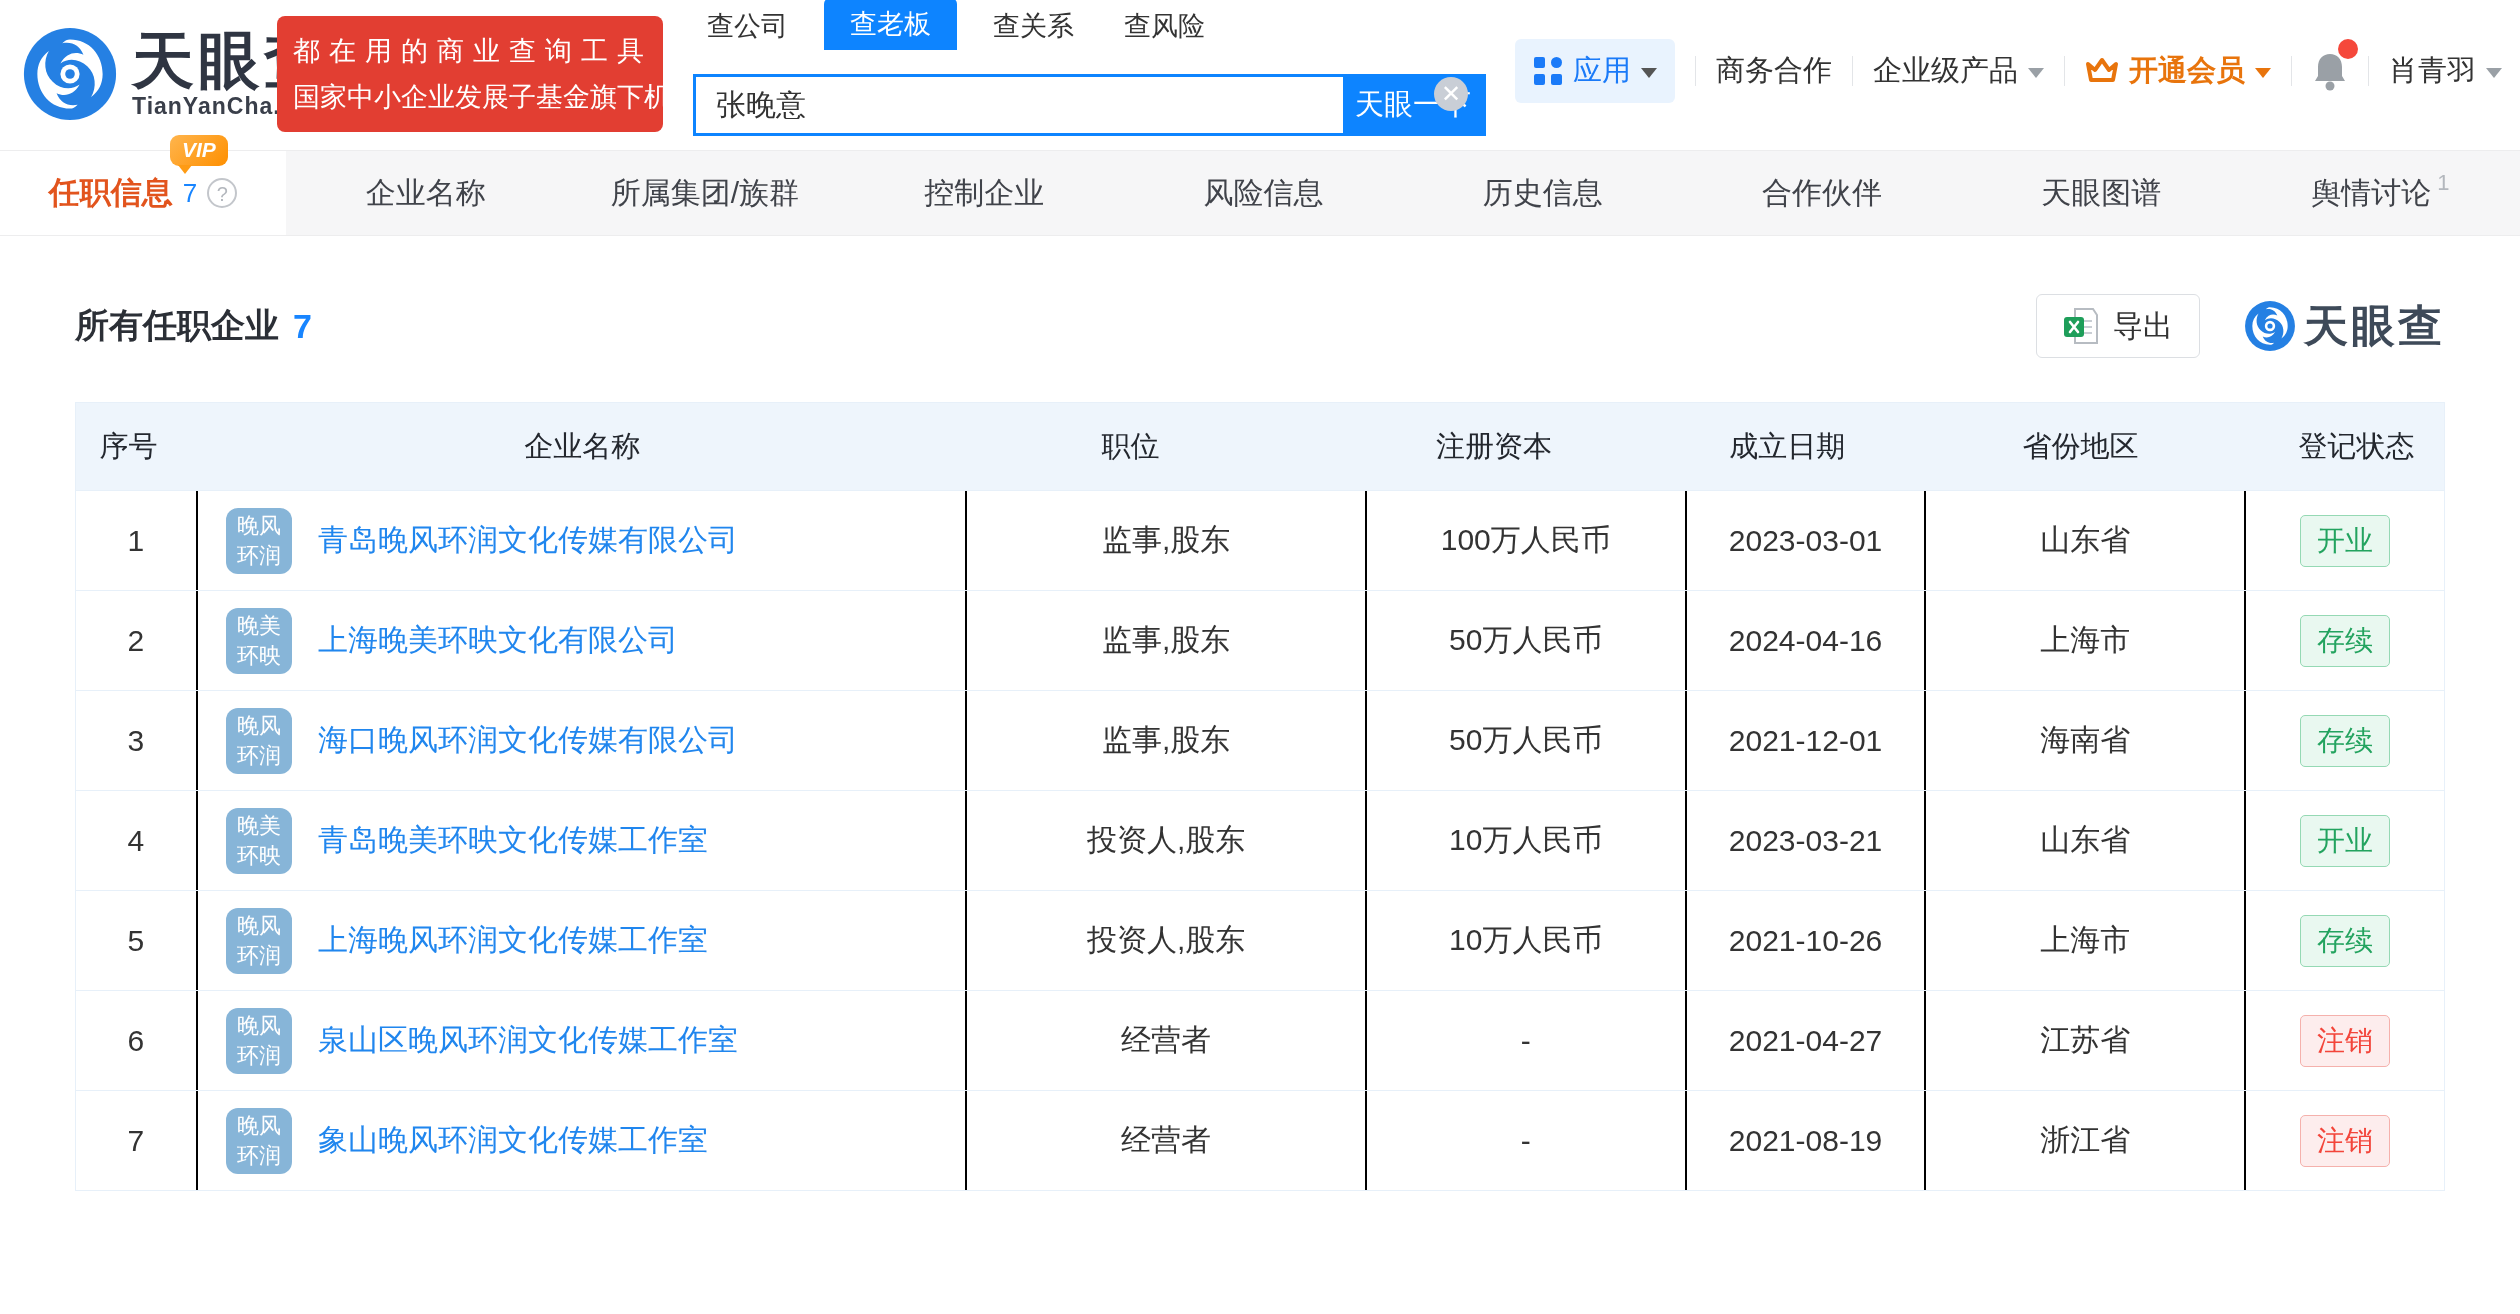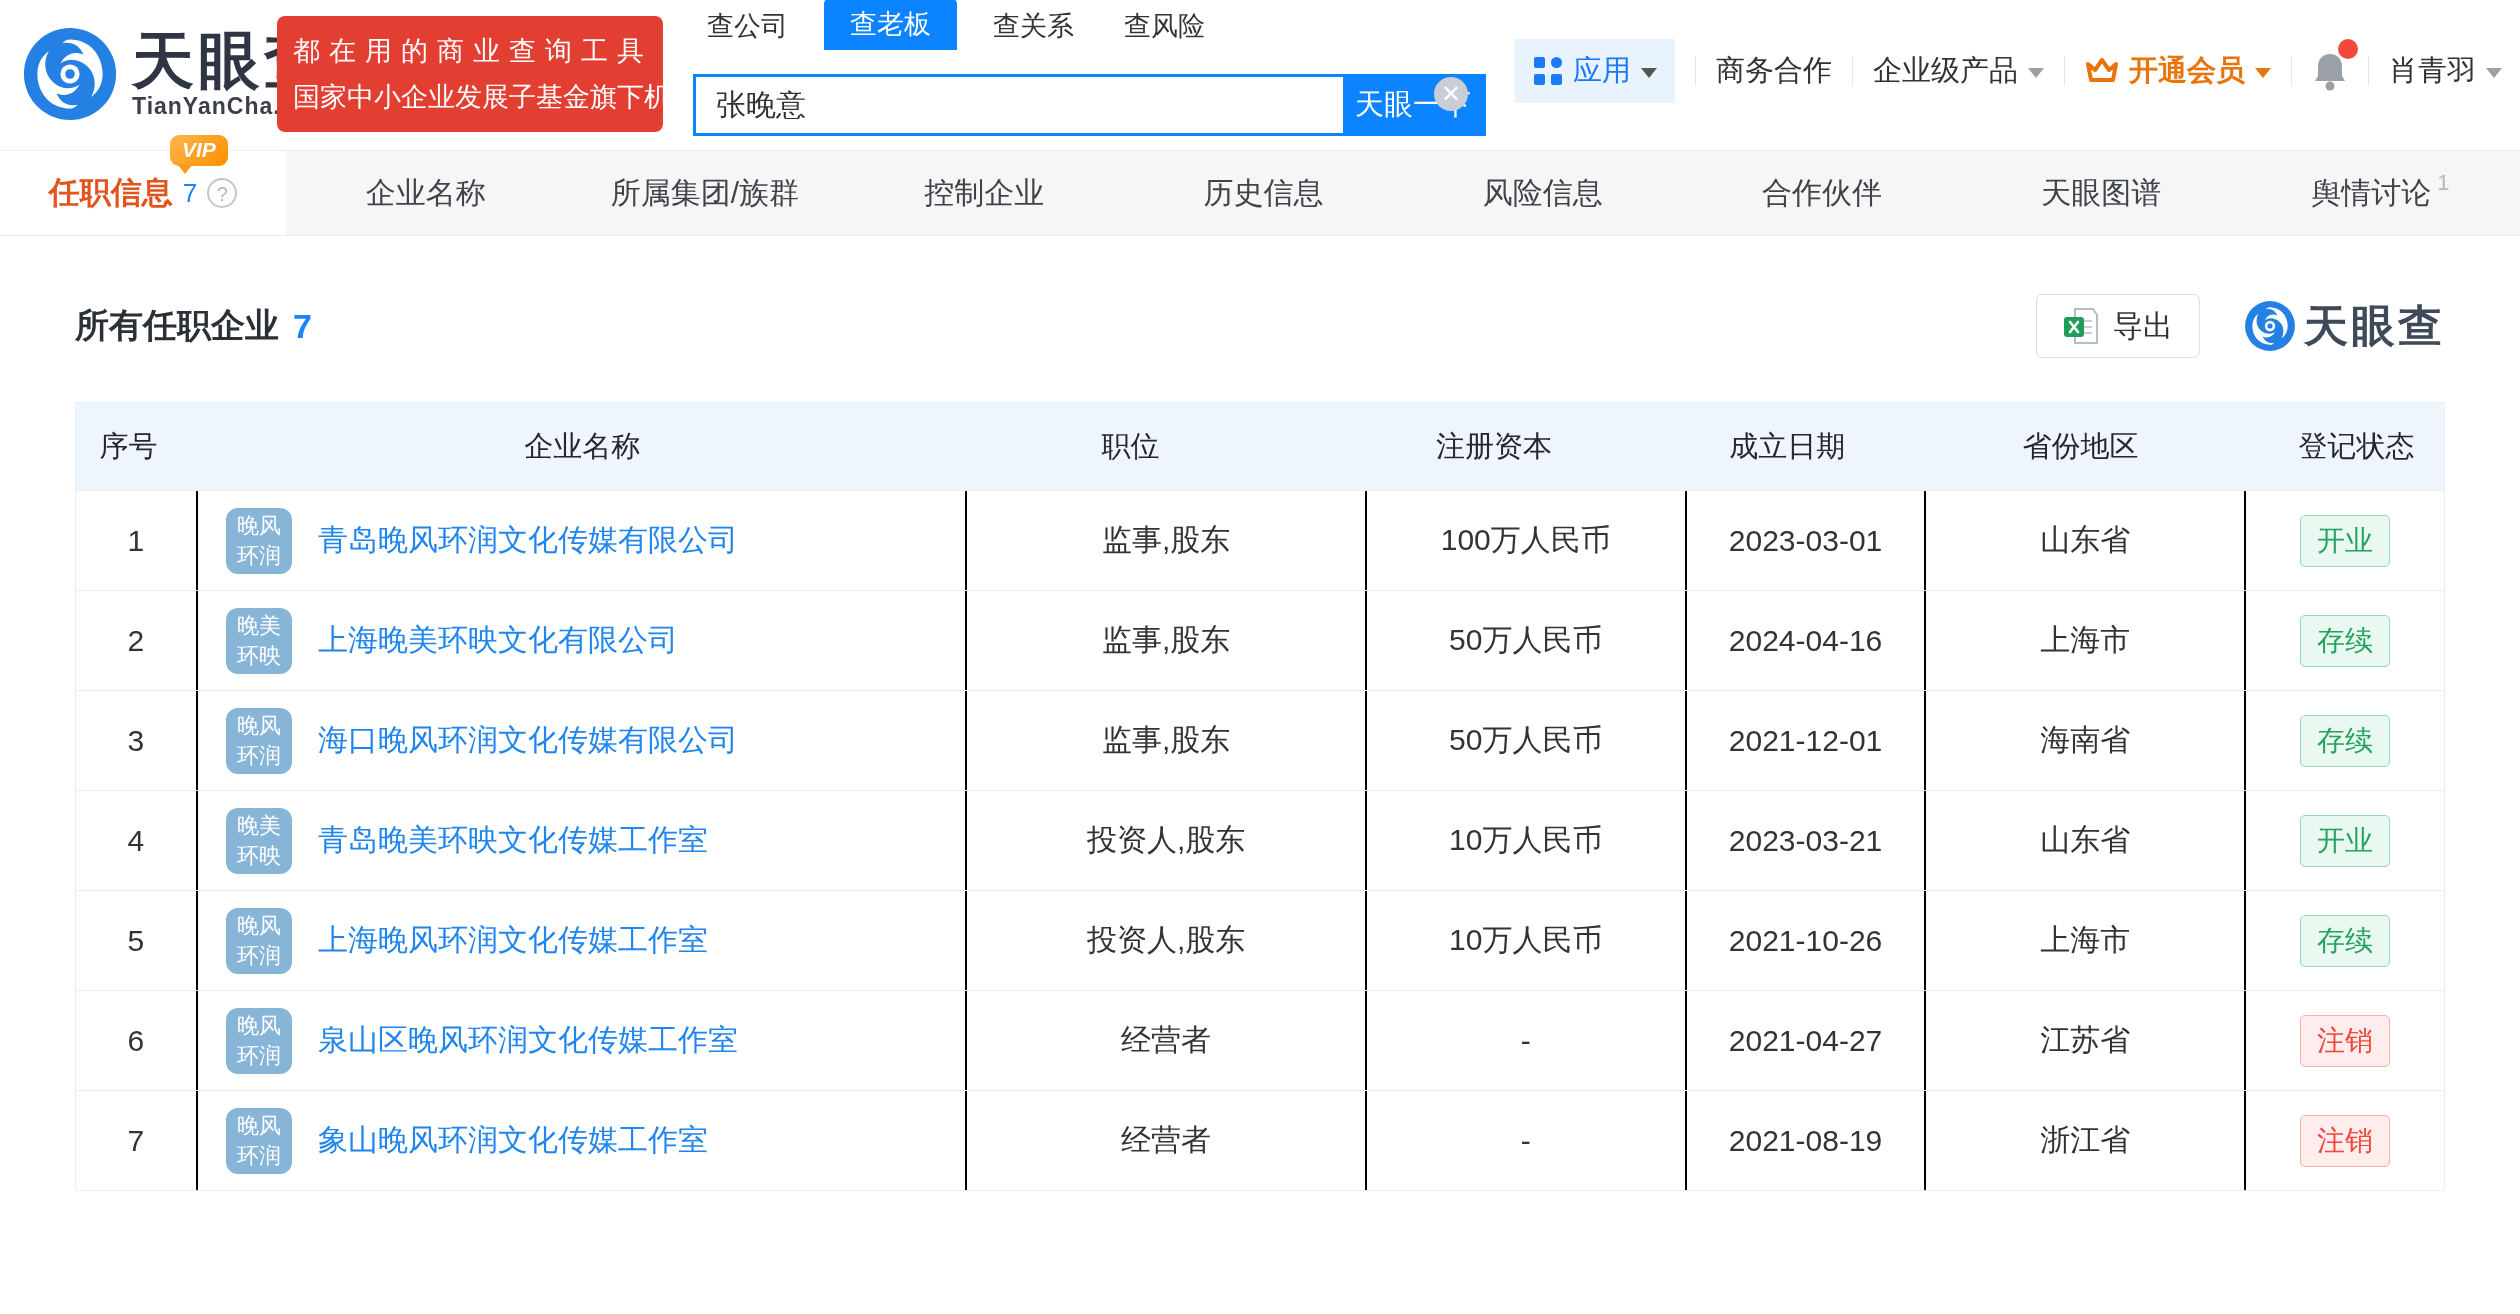--- a/index.html
+++ b/index.html
@@ -24,21 +24,21 @@
   .search-tab { font-size:27px; color:#333; padding:6px 14px; margin-right:22px; cursor:pointer; }
   .search-tab.active { background:#0d84ff; color:#fff; border-radius:6px 6px 0 0; padding:8px 26px; }
   .search-bar { display:flex; width:793px; height:62px; border:3px solid #0d84ff; background:#fff;margin-top:24px; }
   .search-input { flex:1; display:flex; align-items:center; padding-left:20px; font-size:30px; color:#333; position:relative; }
   .clear-ic { position:absolute; right:18px; width:34px; height:34px; border-radius:50%; background:#c9ced6; color:#fff; font-size:24px; line-height:34px; text-align:center; font-weight:bold; }
   .search-btn { width:140px; background:#0d84ff; color:#fff; font-size:29px; display:flex; align-items:center; justify-content:center; border:none; }
 
   .right-menu { position:absolute; right:18px; top:38px; display:flex; align-items:center; height:66px; }
   .rm-sep { width:1px; height:30px; background:#e3e5e8; margin:0 20px; }
   .rm-item { display:flex; align-items:center; font-size:29px; color:#333; white-space:nowrap; }
-  .apps-chip { background:#e9f3fe; border-radius:0; padding:12px 18px; color:#1a7af8; font-size:29px; display:flex; align-items:center; }
+  .apps-chip { background:#e9f3fe; border-radius:6px; padding:12px 18px; color:#1a7af8; font-size:29px; display:flex; align-items:center; }
   .apps-chip .caret { border-top-color:#555; }
   .caret { width:0; height:0; border-left:8px solid transparent; border-right:8px solid transparent; border-top:10px solid #9aa0a6; margin-left:10px; margin-top:4px; }
   .vip-link { color:#e8740c; font-weight:bold; }
   .vip-link .caret { border-top-color:#e8740c; }
   .bell-wrap { position:relative; display:flex; align-items:center; }
   .red-dot { position:absolute; right:-10px; top:-12px; width:20px; height:20px; border-radius:50%; background:#f5483b; }
 
   
   .nav-row { display:flex; height:86px; background:#f6f6f7; border-top:1px solid #ededee; border-bottom:1px solid #ededee; }
   .nav-active { width:286px; background:#fff; display:flex; align-items:center; justify-content:center; position:relative; }
@@ -168,22 +168,22 @@
   <div class="nav-row">
     <div class="nav-active">
       <span class="vip-badge">VIP</span>
       <span class="nav-active-label">任职信息</span>
       <span class="nav-count">7</span>
       <span class="q-ic">?</span>
     </div>
     <div class="nav-tab">企业名称</div>
     <div class="nav-tab">所属集团/族群</div>
     <div class="nav-tab">控制企业</div>
+    <div class="nav-tab">风险信息</div>
     <div class="nav-tab">历史信息</div>
-    <div class="nav-tab">风险信息</div>
     <div class="nav-tab">合作伙伴</div>
     <div class="nav-tab">天眼图谱</div>
     <div class="nav-tab">
       <span>舆情讨论</span>
       <span class="nav-sup">1</span>
     </div>
   </div>
 
   <div class="content">
     <div class="content-head">

